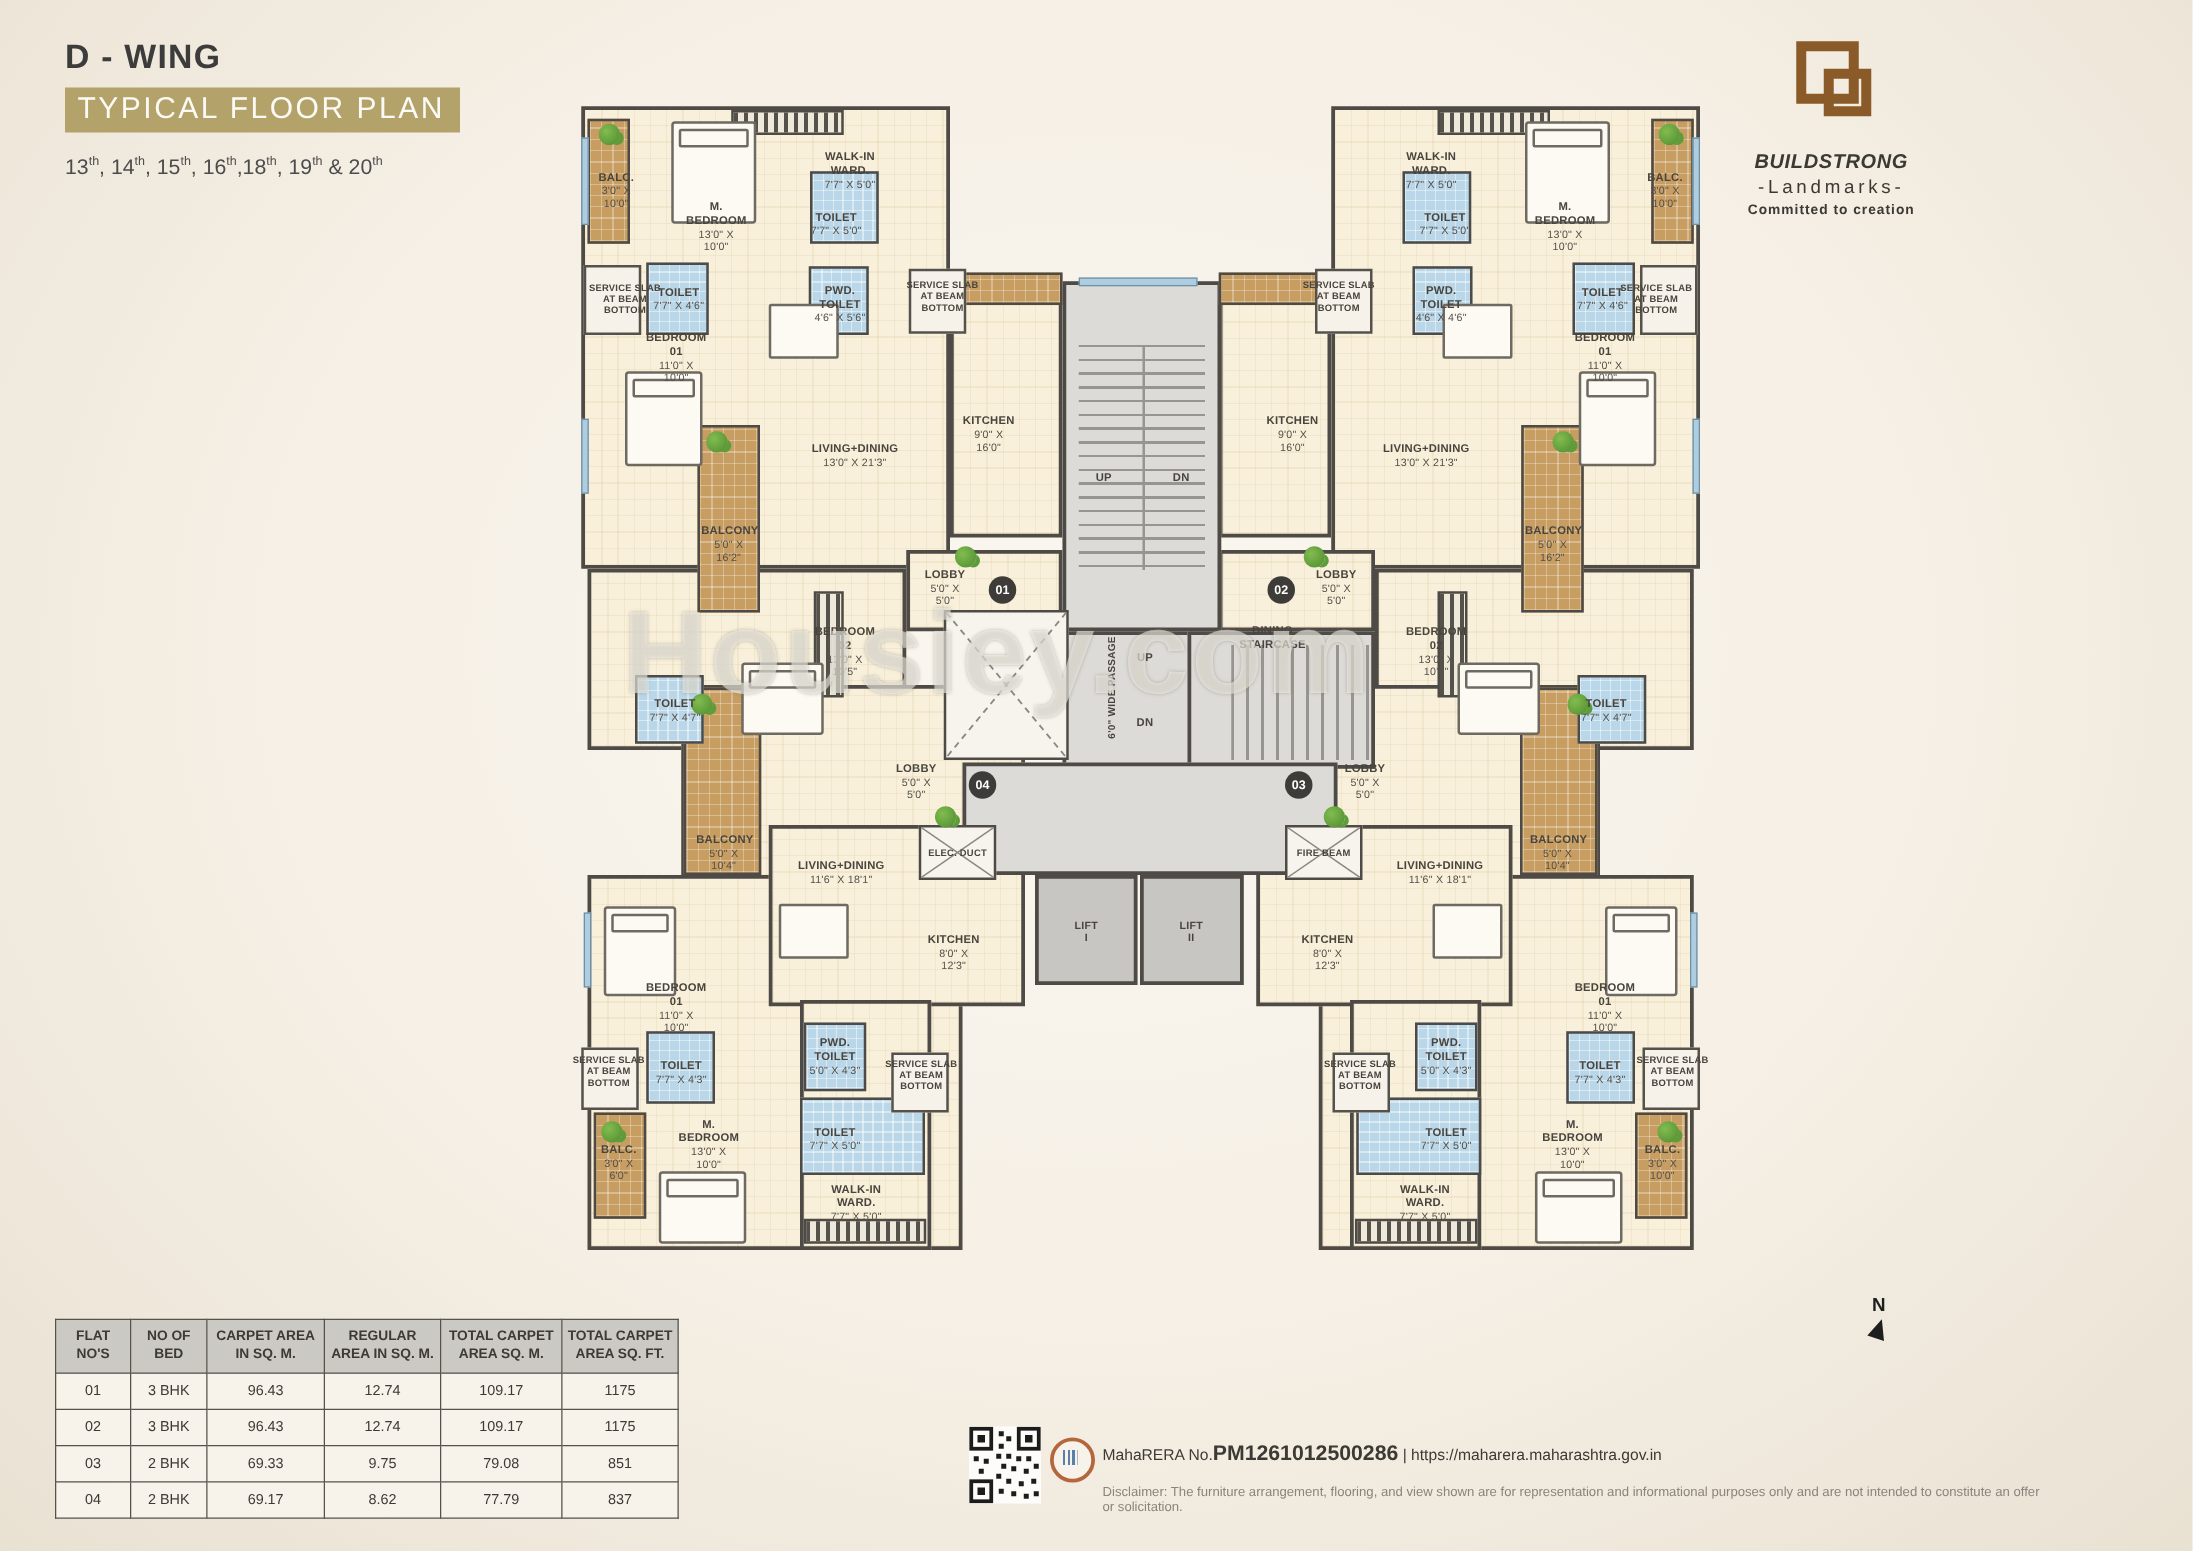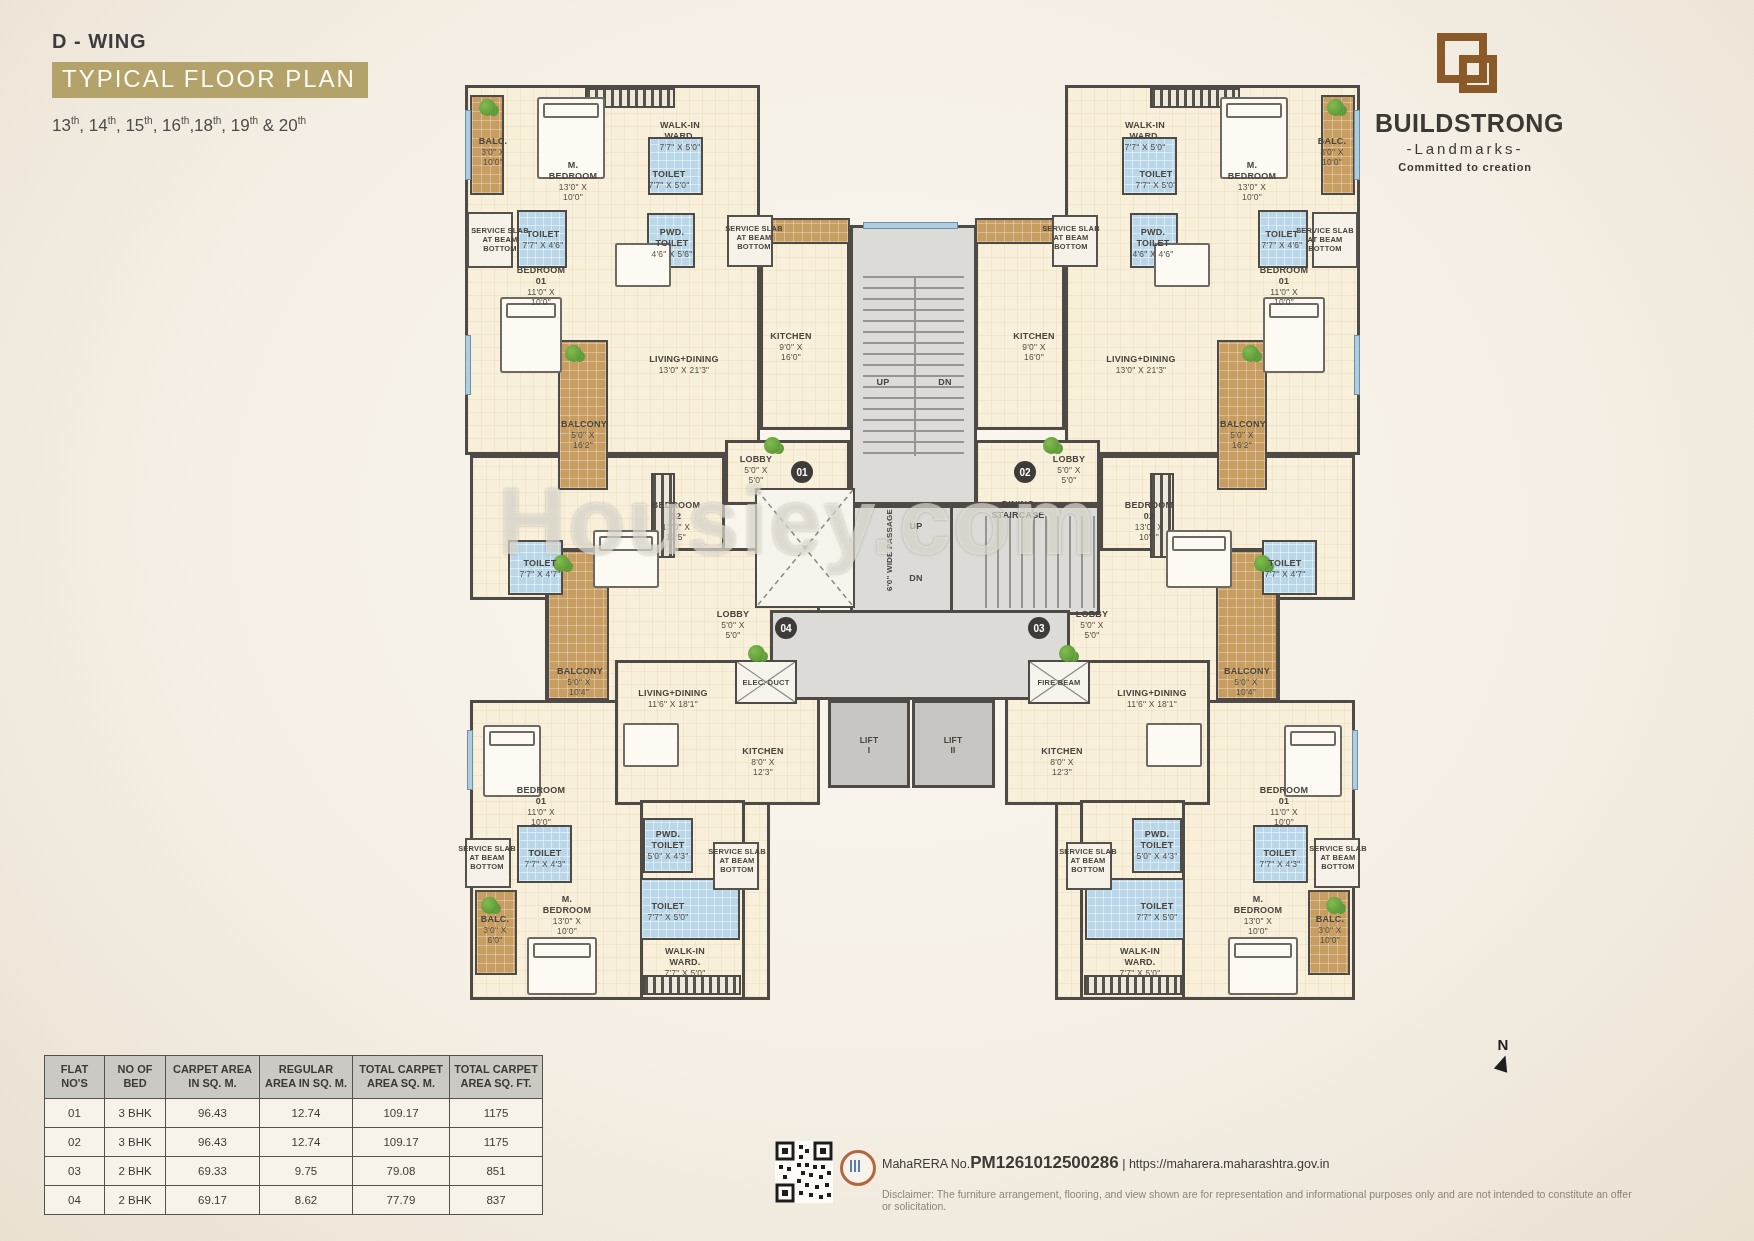--- a/index.html
+++ b/index.html
@@ -1,32 +1,32 @@
 <!DOCTYPE html>
 <html><head>
 <meta charset="utf-8">
 <style>
   html,body{margin:0;padding:0;}
   body{font-family:"Liberation Sans","DejaVu Sans",sans-serif;}
   .page{position:relative;width:1754px;height:1241px;overflow:hidden;
     background:radial-gradient(ellipse at 50% 42%, #fbf7f0 0%, #f5efe5 55%, #e9e1d2 100%);}
   
   .hdr{position:absolute;left:52px;top:30px;}
-  .wing{font-size:20px;font-weight:bold;color:#3c3c3c;letter-spacing:1px;}
+  .wing{font-size:27px;font-weight:bold;color:#3c3c3c;letter-spacing:1px;}
   .planband{display:inline-block;margin-top:9px;background:#b3a269;color:#fcfaf4;
     font-size:24px;padding:3px 12px 5px 10px;letter-spacing:2px;}
   .floors{margin-top:14px;font-size:17px;color:#4c4c4c;line-height:1.6;}
   .floors sup{font-size:10px;}
   
   .brand{position:absolute;left:1375px;top:33px;width:180px;text-align:center;}
   .logoicon{position:relative;width:64px;height:64px;margin:0 auto;}
   .sq{position:absolute;border:8px solid #8a5a28;}
   .sq.outer{left:4px;top:0;width:34px;height:34px;}
   .sq.inner{left:26px;top:22px;width:22px;height:22px;}
-  .bname{margin-top:12px;font-size:25px;font-weight:bold;color:#3a3933;letter-spacing:.5px;}
+  .bname{margin-top:24px;font-size:16px;font-weight:bold;color:#3a3933;letter-spacing:.5px;font-style:italic;}
   .bsub{font-size:15px;color:#3a3933;letter-spacing:3px;margin-top:2px;}
   .btag{font-size:11px;font-weight:bold;color:#3a3933;letter-spacing:.8px;margin-top:4px;}
   
   .plan{position:absolute;left:465px;top:85px;width:895px;height:915px;}
   .plan > div{position:absolute;box-sizing:border-box;}
   .rm{background:#f8f0da;border:3px solid #4e4a45;
     background-image:repeating-linear-gradient(0deg,rgba(205,180,130,.16) 0 1px,transparent 1px 13px),
                      repeating-linear-gradient(90deg,rgba(205,180,130,.16) 0 1px,transparent 1px 13px);}
   .core{background:#dcdbd8;border:3px solid #4e4a45;}
   .lift{background:#c7c6c3;border:3px solid #4e4a45;}

